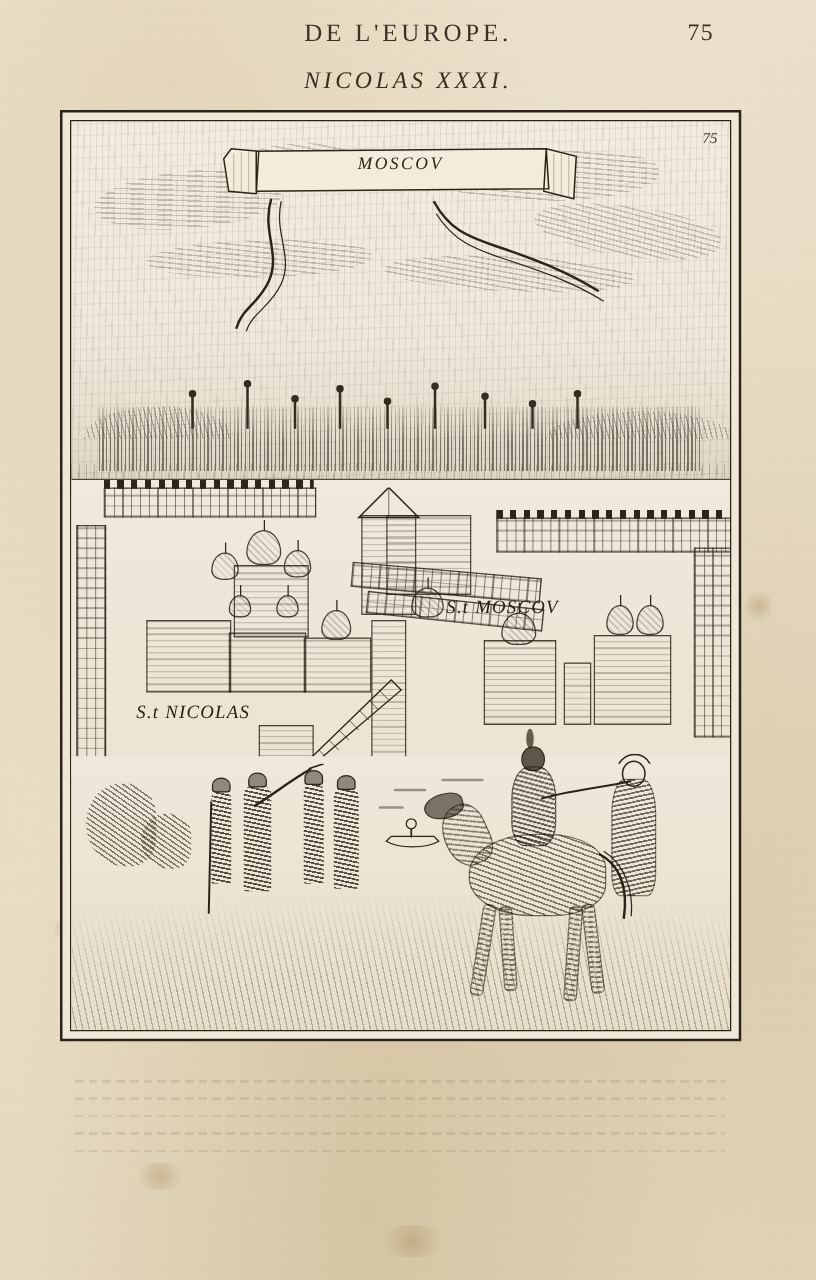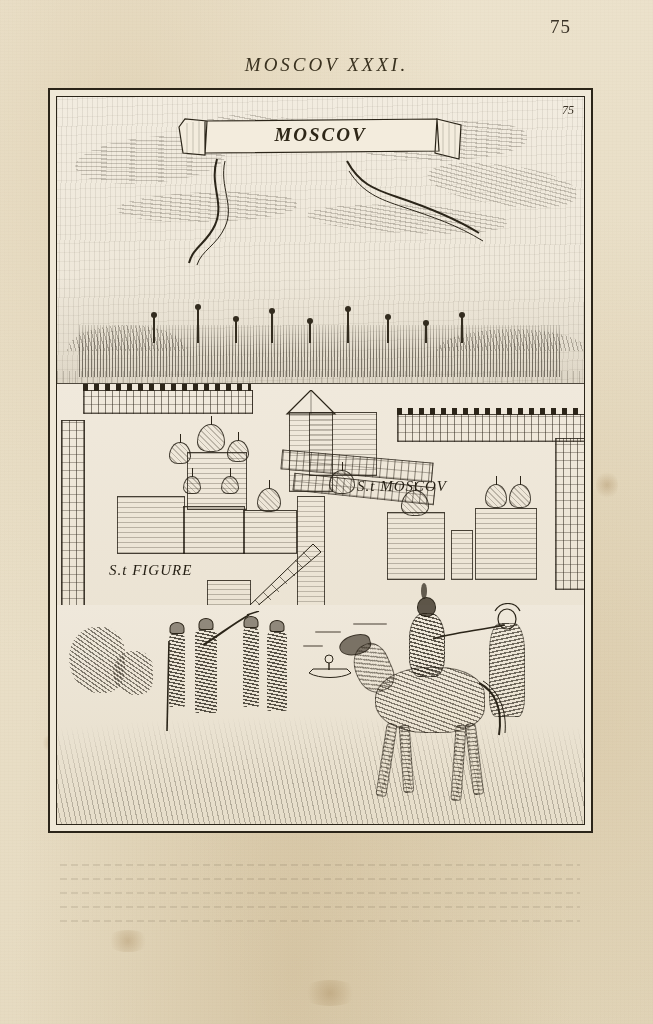--- a/index.html
+++ b/index.html
@@ -135,26 +135,25 @@
     transform: translateX(-50%);
     width: 300px;
     height: 50px;
     z-index: 20;
   }
   #banner-label {
     position: absolute;
     left: 0; top: 9px;
     width: 300px;
     text-align: center;
-    font-size: 19px;
+    font-size: 14px;
     font-style: italic;
     letter-spacing: 2px;
     color: #2e2718;
     z-index: 3;
-    font-weight: bold;
   }
 
   
   #city {
     background: linear-gradient(180deg, rgba(0,0,0,0) 0%, rgba(90,78,55,.05) 60%, rgba(90,78,55,.12) 100%);
   }
   .hill {
     position: absolute;
     bottom: 44px;
     height: 26px;
@@ -367,22 +366,23 @@
 <body>
 
 <div id="page">
 
   <div id="grain"></div>
   <div class="foxing" style="left:40px;  top:735px; width:26px; height:16px;"></div>
   <div class="foxing" style="left:300px; top:980px; width:60px; height:26px;"></div>
   <div class="foxing" style="left:596px; top:470px; width:22px; height:30px;"></div>
   <div class="foxing" style="left:105px; top:930px; width:46px; height:22px;"></div>
 
+  <div id="running-head">DE L'EUROPE.</div>
   <div id="page-number">75</div>
-  <div id="figure-caption">MOSCOV XXXI.</div>
+  <div id="figure-caption">NICOLAS XXXI.</div>
 
   <div id="plate-outer">
     <div id="plate-inner">
 
       <div id="plate-number">75</div>
 
       <div class="zone" id="sky">
         <div class="cloudmass" style="left:18px;  top:40px;  width:150px; height:46px; transform:rotate(-6deg);"></div>
         <div class="cloudmass" style="left:140px; top:18px;  width:120px; height:34px; transform:rotate(3deg);"></div>
         <div class="cloudmass" style="left:300px; top:24px;  width:170px; height:40px; transform:rotate(-3deg);"></div>
@@ -479,21 +479,21 @@
 
         <div class="bldg" style="left:252px; top:28px;  width:66px; height:62px;"></div>
         <div class="dome" style="left:272px; top:86px;  width:24px; height:22px;"></div>
         <div class="bldg" style="left:330px; top:128px; width:56px; height:66px;"></div>
         <div class="dome" style="left:344px; top:106px; width:26px; height:24px;"></div>
         <div class="bldg" style="left:418px; top:124px; width:60px; height:70px;"></div>
         <div class="dome" style="left:428px; top:100px; width:20px; height:22px;"></div>
         <div class="dome" style="left:452px; top:100px; width:20px; height:22px;"></div>
         <div class="tower" style="left:394px; top:146px; width:20px; height:48px;"></div>
 
-        <div class="label-plate" id="label-nicolas">S.t FIGURE</div>
+        <div class="label-plate" id="label-nicolas">S.t NICOLAS</div>
         <div class="label-plate" id="label-michel">S.t MOSCOV</div>
       </div>
 
       <div class="zone" id="fore">
 
         <div class="bush" style="left:12px;  top:22px; width:56px; height:66px;"></div>
         <div class="bush" style="left:56px;  top:46px; width:40px; height:44px;"></div>
 
         <div class="water-speck" style="left:258px; top:26px; width:26px;"></div>
         <div class="water-speck" style="left:296px; top:18px; width:34px;"></div>

